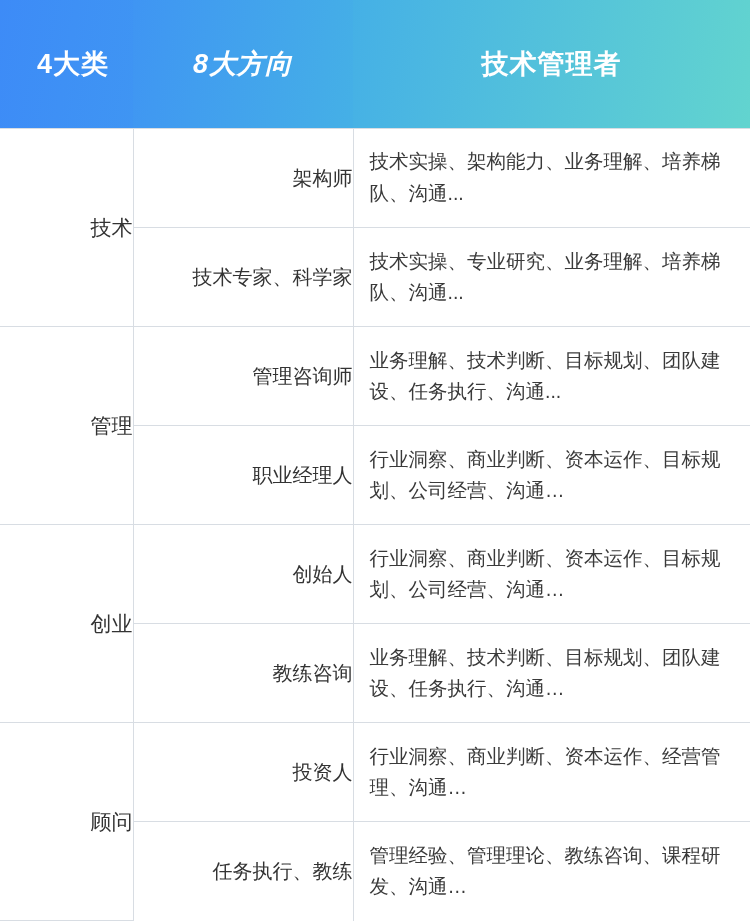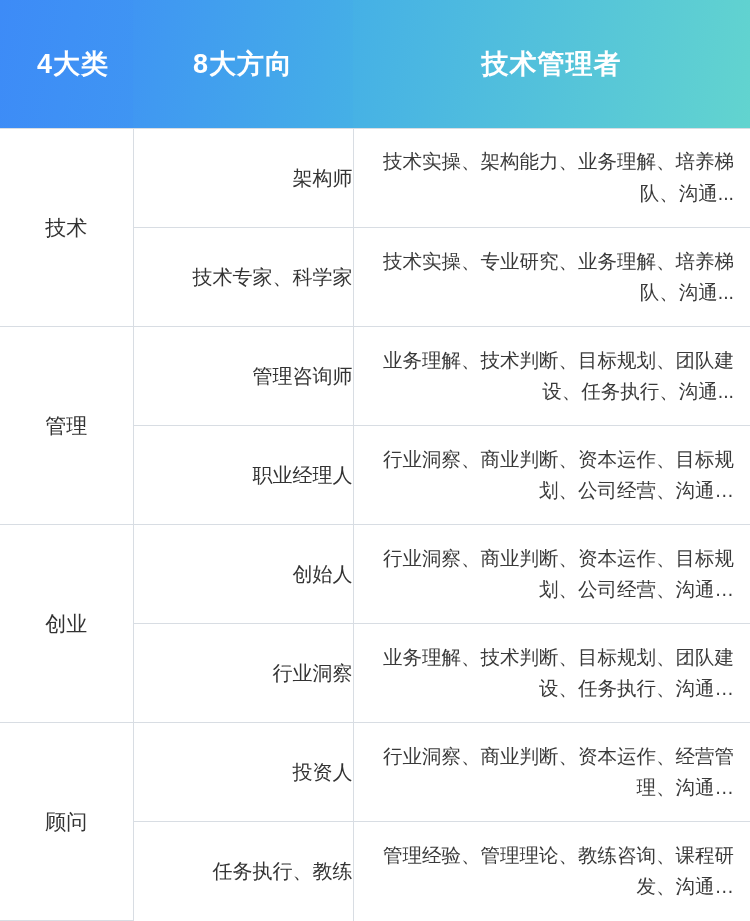--- a/index.html
+++ b/index.html
@@ -29,47 +29,47 @@
     padding: 0;
     margin: 0;
     color: #ffffff;
     font-size: 27px;
     font-weight: bold;
     text-align: center;
     vertical-align: middle;
     letter-spacing: 1px;
   }
   th.h1 { background: linear-gradient(100deg, #3d8bf7 0%, #3f95f3 100%); padding-left: 13px; }
-  th.h2 { background: linear-gradient(100deg, #3f95f3 0%, #45b0e6 100%); }
+  th.h2 { background: linear-gradient(100deg, #3f95f3 0%, #45b0e6 100%); font-style: italic; }
   th.h3 { background: linear-gradient(100deg, #45b0e6 0%, #62d4cf 100%); }
 
   tbody td {
     border: 1px solid #d8dde3;
     padding: 0;
     vertical-align: middle;
     background: #ffffff;
   }
   td.cat {
     font-size: 21px;
     color: #333333;
-    text-align: center;
+    text-align: right;
     border-left: none;
   }
   td.dir {
     font-size: 20px;
     color: #333333;
     padding: 0 0 0 18px;
     text-align: right;
   }
   td.skills {
     font-size: 19.5px;
     color: #3a3a3a;
     line-height: 1.62;
     padding: 10px 16px 10px 16px;
-    text-align: right;
+    text-align: left;
     border-right: none;
     border-radius: 25px;
   }
   tbody tr td:first-child { border-left: none; }
   tbody tr td:last-child { border-right: none; }
   tbody tr:last-child td { border-bottom: none; }
   .cat-divider-top { border-top: 1px solid #9aa3ac; }
 </style>
 </head>
 <body>
@@ -107,21 +107,21 @@
       <td class="dir">职业经理人</td>
       <td class="skills">行业洞察、商业判断、资本运作、目标规划、公司经营、沟通…</td>
     </tr>
 
     <tr>
       <td class="cat cat-divider-top" rowspan="2">创业</td>
       <td class="dir cat-divider-top">创始人</td>
       <td class="skills cat-divider-top">行业洞察、商业判断、资本运作、目标规划、公司经营、沟通…</td>
     </tr>
     <tr>
-      <td class="dir">行业洞察</td>
+      <td class="dir">教练咨询</td>
       <td class="skills">业务理解、技术判断、目标规划、团队建设、任务执行、沟通…</td>
     </tr>
 
     <tr>
       <td class="cat cat-divider-top" rowspan="2">顾问</td>
       <td class="dir cat-divider-top">投资人</td>
       <td class="skills cat-divider-top">行业洞察、商业判断、资本运作、经营管理、沟通…</td>
     </tr>
     <tr>
       <td class="dir">任务执行、教练</td>

